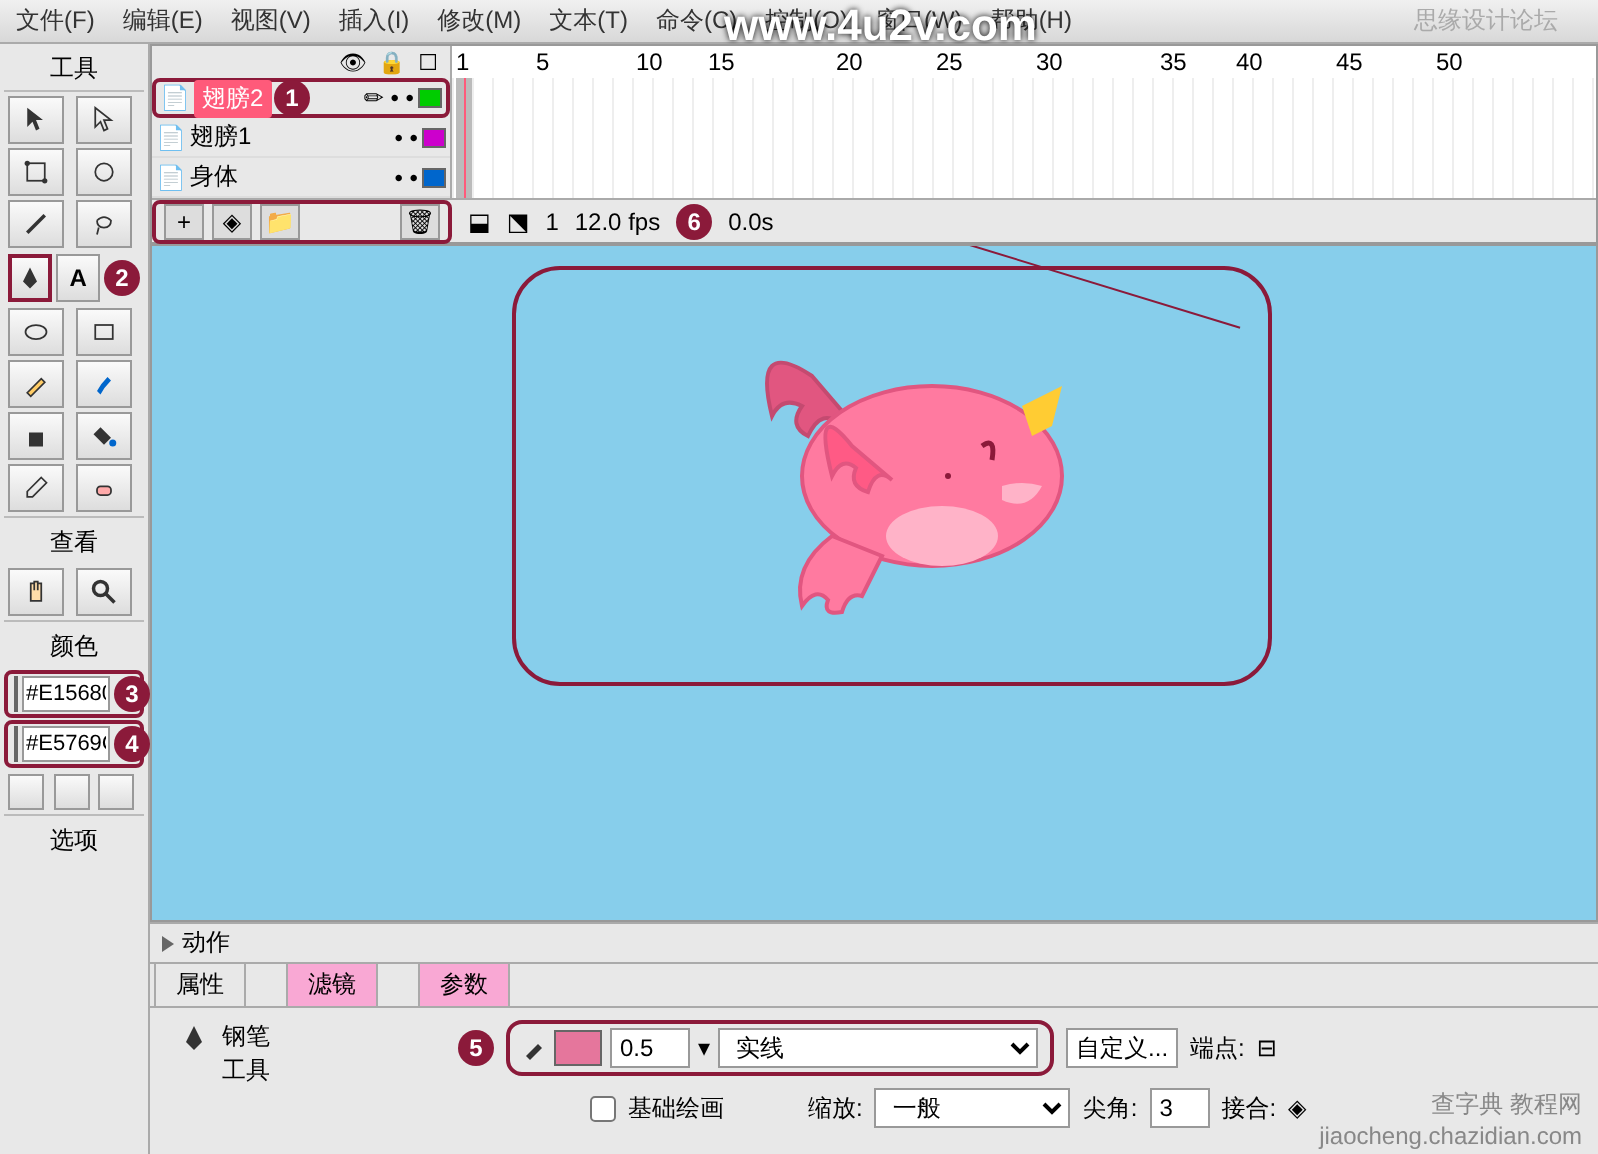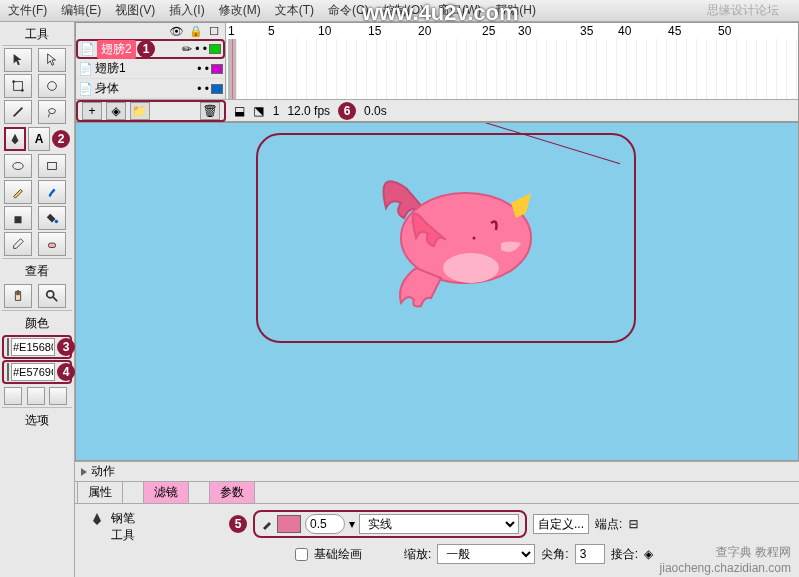--- a/index.html
+++ b/index.html
@@ -219,23 +219,23 @@
         <div class="layer-controls-hdr">
           <span class="eye-icon">👁</span>
           <span class="lock-icon">🔒</span>
           <span class="box-icon">☐</span>
         </div>
         <div class="timeline-ruler">
 
           <span class="ruler-tick" style="left:2px">1</span>
           <span class="ruler-tick" style="left:42px">5</span>
           <span class="ruler-tick" style="left:92px">10</span>
-          <span class="ruler-tick" style="left:142px">15</span>
+          <span class="ruler-tick" style="left:128px">15</span>
           <span class="ruler-tick" style="left:192px">20</span>
-          <span class="ruler-tick" style="left:256px">25</span>
+          <span class="ruler-tick" style="left:242px">25</span>
           <span class="ruler-tick" style="left:292px">30</span>
           <span class="ruler-tick" style="left:354px">35</span>
           <span class="ruler-tick" style="left:392px">40</span>
           <span class="ruler-tick" style="left:442px">45</span>
           <span class="ruler-tick" style="left:492px">50</span>
         </div>
       </div>
       <div class="layers-area">
         <div class="layers-list">
           <div class="layer-row active layer-highlight">
@@ -319,21 +319,21 @@
           <div style="padding-left:22px;">工具</div>
         </div>
         <div style="flex:1;">
           <div class="props-row">
             <span class="badge">5</span>
             <div class="stroke-highlight">
               <svg width="12" height="12">
                   <path d="M2 10 L8 4 L10 6 L4 12 Z" fill="#333"></path>
                 </svg>
               <div class="color-swatch" style="background:#e5769c;width:24px;"></div>
-              <input class="props-field" style="width: 40px; border-radius: 10px;" value="0.5">
+              <input class="props-field" style="width: 40px;" value="0.5">
               <span>▾</span>
               <select class="props-field" style="width:160px">
                 <option>实线</option>
               </select>
             </div>
             <button class="props-field">自定义...</button>
             <span>端点:</span>
             <span>⊟</span>
           </div>
           <div class="props-row" style="margin-top:6px;">

